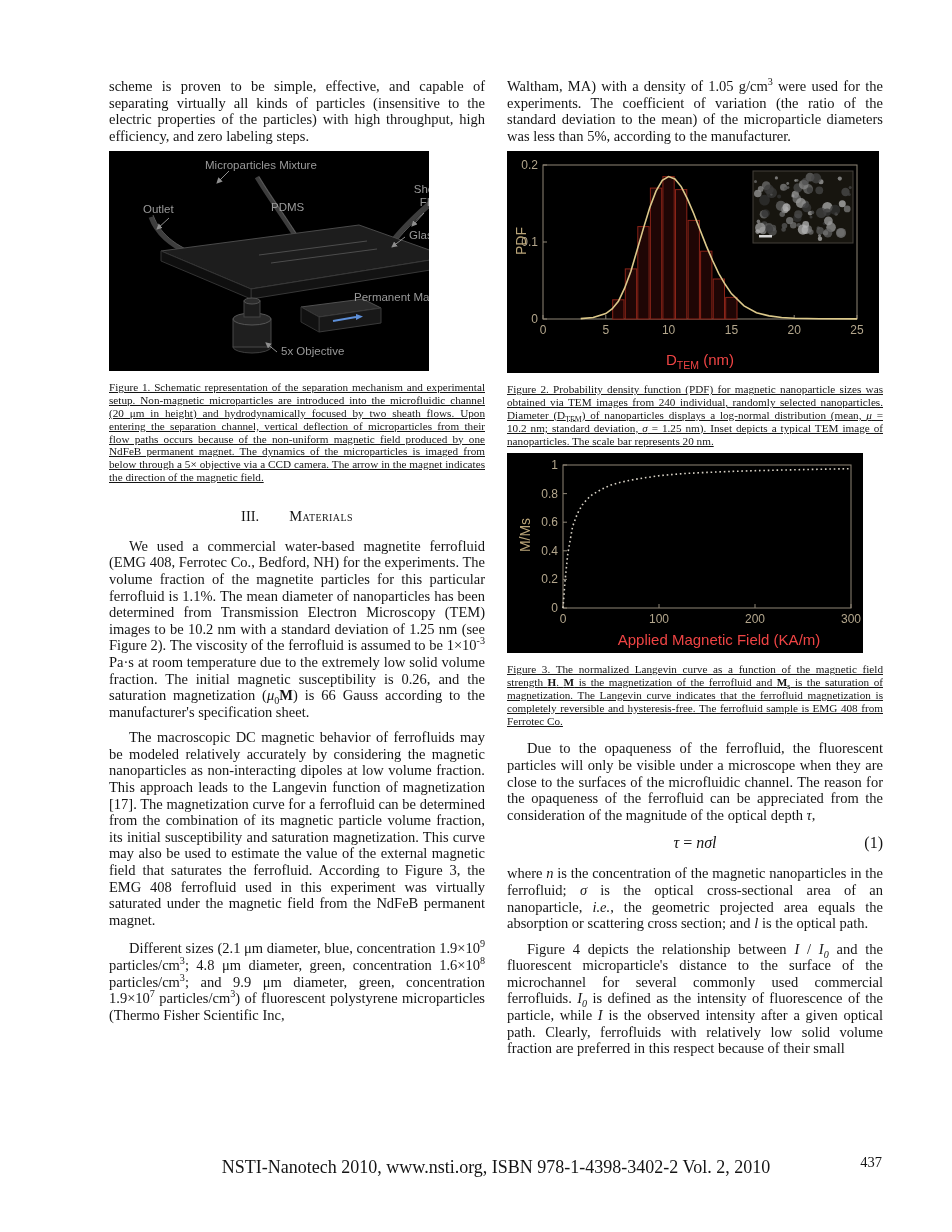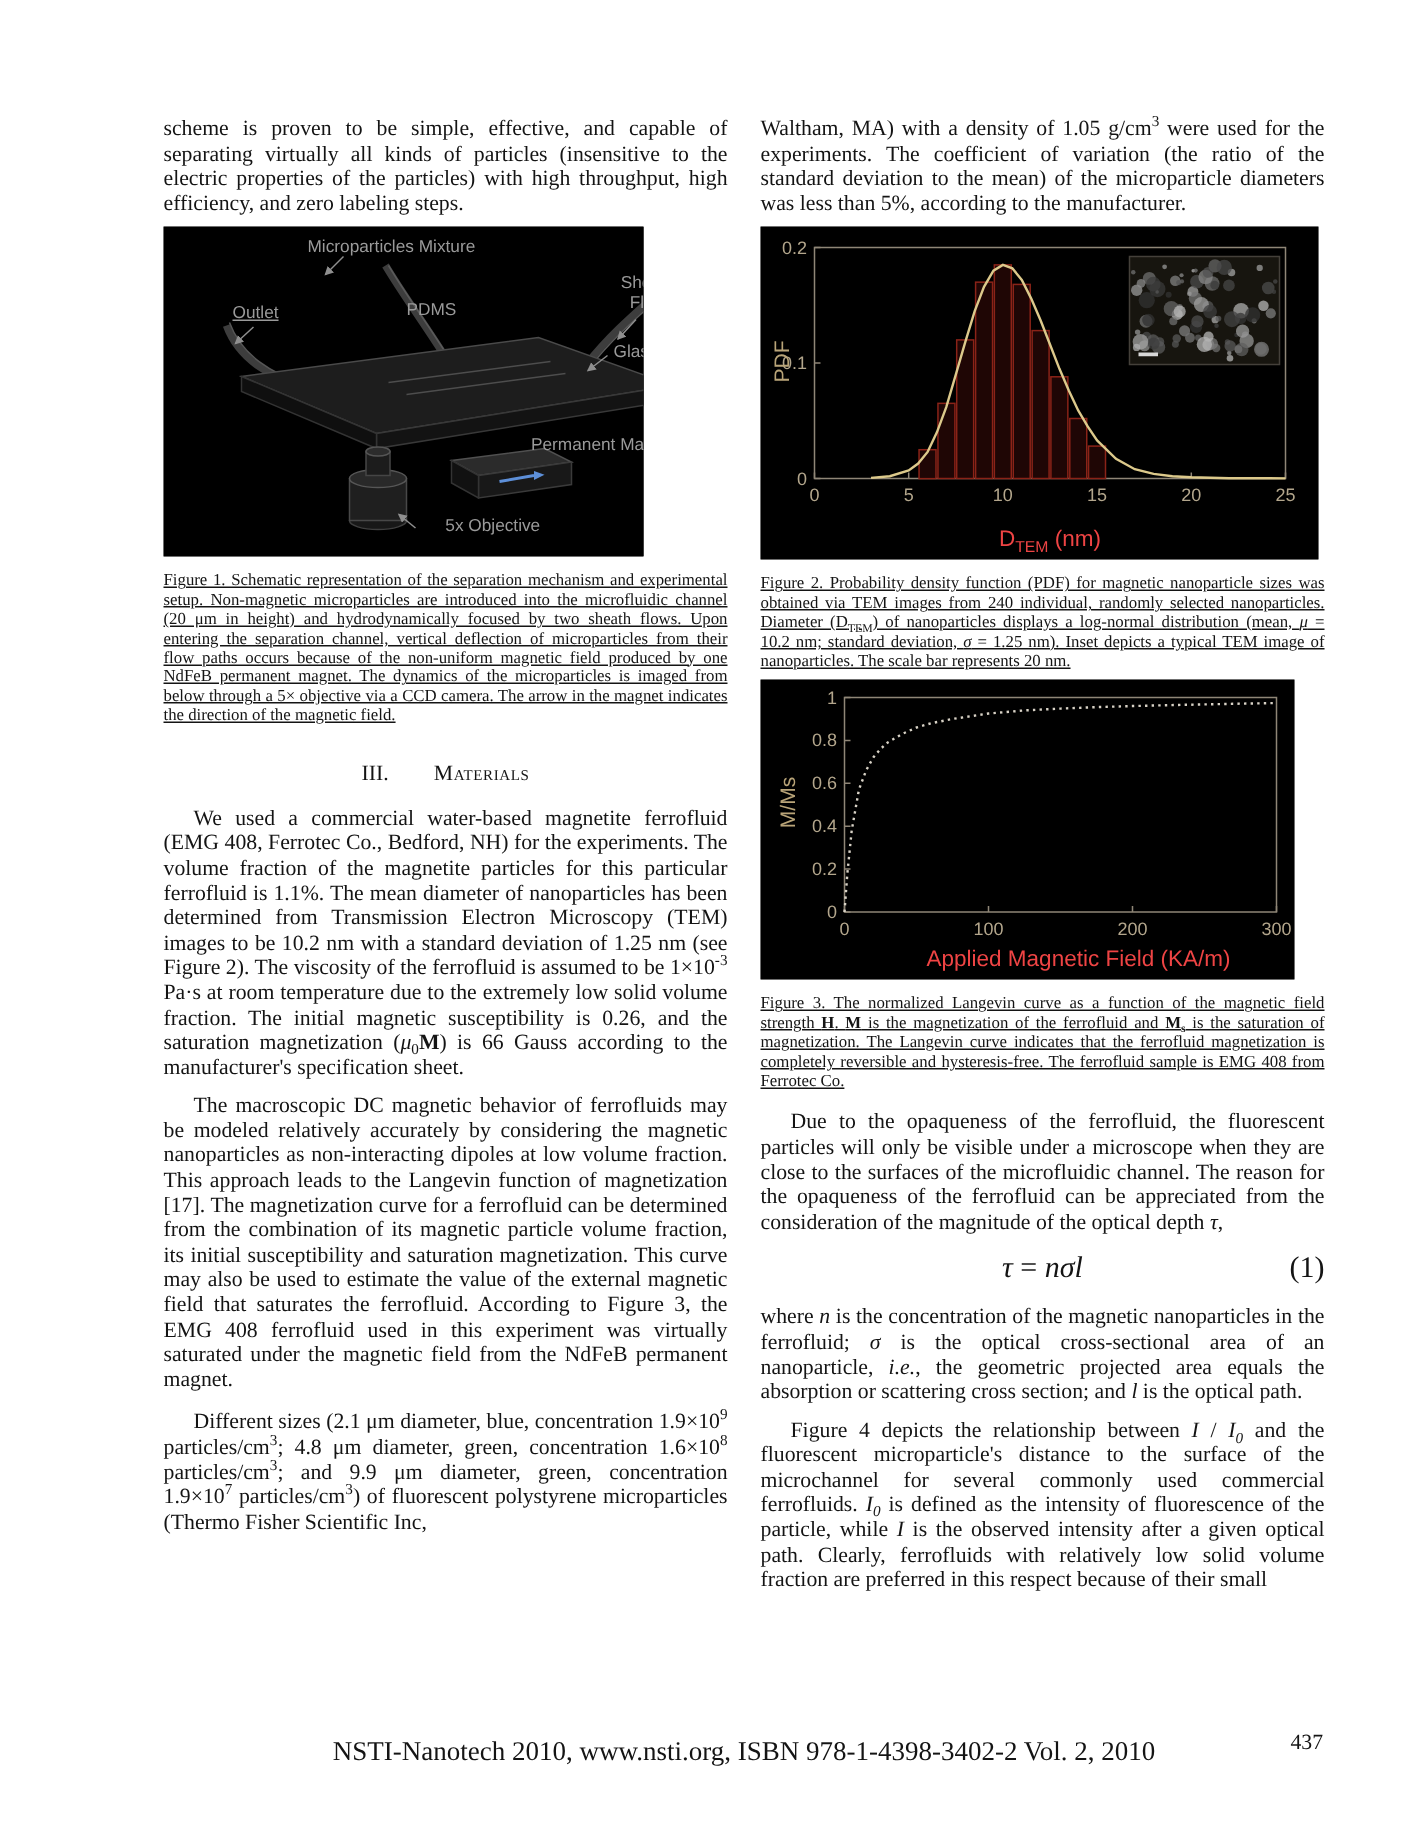--- a/index.html
+++ b/index.html
@@ -16,21 +16,21 @@
   #fig1-box { width:320px; height:220px; }
   #fig2-box { width:372px; height:222px; }
   #fig3-box { width:356px; height:200px; margin-top:4px; }
   .caption { font-size:11.2px; line-height:12.8px; text-align:justify; margin-bottom:13px;text-decoration:underline; }
   .sec-heading { text-align:center; font-size:14.5px; margin:24px 0 13px 0; }
   .sec-heading .num { margin-right:30px; }
   .smallcaps { font-variant:small-caps; letter-spacing:0.4px; }
   .fig-label { position:absolute; font-family:"Liberation Sans", sans-serif; font-size:11.5px; color:#9a9a9a; line-height:12.5px; }
   .axis-xlabel { position:absolute; text-align:center; font-family:"Liberation Sans", sans-serif; color:#ef4444; }
   .axis-ylabel { position:absolute; width:100px; text-align:center; transform:rotate(-90deg); font-family:"Liberation Sans", sans-serif; color:#b9a478; }
-  .eq-row { position:relative; margin:11px 0 13px 0; font-size:20px; text-align:center; }
+  .eq-row { position:relative; margin:11px 0 13px 0; font-size:16px; text-align:center; }
   .eq-num { position:absolute; right:0; top:0; }
   .footer-line { position:absolute; top:1157px; left:0; width:952px; text-align:center; font-size:18px; }
   .page-num { position:absolute; top:1154px; right:90px; font-size:14.5px; }
 </style>
 </head>
 <body>
 
 <div id="page">
 
   <div class="col col-left">
@@ -79,26 +79,26 @@
 
         <g stroke="#8f8f8f" stroke-width="1" fill="none">
           <line x1="120" y1="20" x2="108" y2="32" marker-end="url(#ah)"></line>
           <line x1="60" y1="67" x2="48" y2="78" marker-end="url(#ah)"></line>
           <line x1="315" y1="62" x2="303" y2="75" marker-end="url(#ah)"></line>
           <line x1="296" y1="86" x2="283" y2="96" marker-end="url(#ah)"></line>
           <line x1="168" y1="201" x2="157" y2="192" marker-end="url(#ah)"></line>
         </g>
       </svg>
       <div class="fig-label" style="left:96px; top:8px; width:160px;">Microparticles Mixture</div>
-      <div class="fig-label" style="left:46px; top:52px;text-decoration:underline;">Outlet</div>
+      <div class="fig-label" style="left:34px; top:52px;">Outlet</div>
       <div class="fig-label" style="left:162px; top:50px;">PDMS</div>
       <div class="fig-label" style="left:298px; top:32px; width:50px; text-align:center;">Sheath Flow</div>
       <div class="fig-label" style="left:300px; top:78px;">Glass</div>
       <div class="fig-label" style="left:245px; top:140px; width:125px;">Permanent Magnet</div>
-      <div class="fig-label" style="left:172px; top:194px; width:95px;text-align:center;">5x Objective</div>
+      <div class="fig-label" style="left:172px; top:194px; width:95px;">5x Objective</div>
     </div>
 
     <p class="caption">Figure 1. Schematic representation of the separation mechanism and experimental setup. Non-magnetic microparticles are introduced into the microfluidic channel (20 μm in height) and hydrodynamically focused by two sheath flows. Upon entering the separation channel, vertical deflection of microparticles from their flow paths occurs because of the non-uniform magnetic field produced by one NdFeB permanent magnet. The dynamics of the microparticles is imaged from below through a 5× objective via a CCD camera. The arrow in the magnet indicates the direction of the magnetic field.</p>
 
     <div class="sec-heading">
       <span class="num">III.</span><span class="smallcaps">Materials</span>
     </div>
 
     <p class="body indent">We used a commercial water-based magnetite ferrofluid (EMG 408, Ferrotec Co., Bedford, NH) for the experiments. The volume fraction of the magnetite particles for this particular ferrofluid is 1.1%. The mean diameter of nanoparticles has been determined from Transmission Electron Microscopy (TEM) images to be 10.2 nm with a standard deviation of 1.25 nm (see Figure 2). The viscosity of the ferrofluid is assumed to be 1×10<sup>-3</sup> Pa·s at room temperature due to the extremely low solid volume fraction. The initial magnetic susceptibility is 0.26, and the saturation magnetization (<i>μ</i><sub>0</sub><b>M</b>) is 66 Gauss according to the manufacturer's specification sheet.</p>
     <p class="body indent" style="margin-top:9px;">The macroscopic DC magnetic behavior of ferrofluids may be modeled relatively accurately by considering the magnetic nanoparticles as non-interacting dipoles at low volume fraction. This approach leads to the Langevin function of magnetization [17]. The magnetization curve for a ferrofluid can be determined from the combination of its magnetic particle volume fraction, its initial susceptibility and saturation magnetization. This curve may also be used to estimate the value of the external magnetic field that saturates the ferrofluid. According to Figure 3, the EMG 408 ferrofluid used in this experiment was virtually saturated under the magnetic field from the NdFeB permanent magnet.</p>

